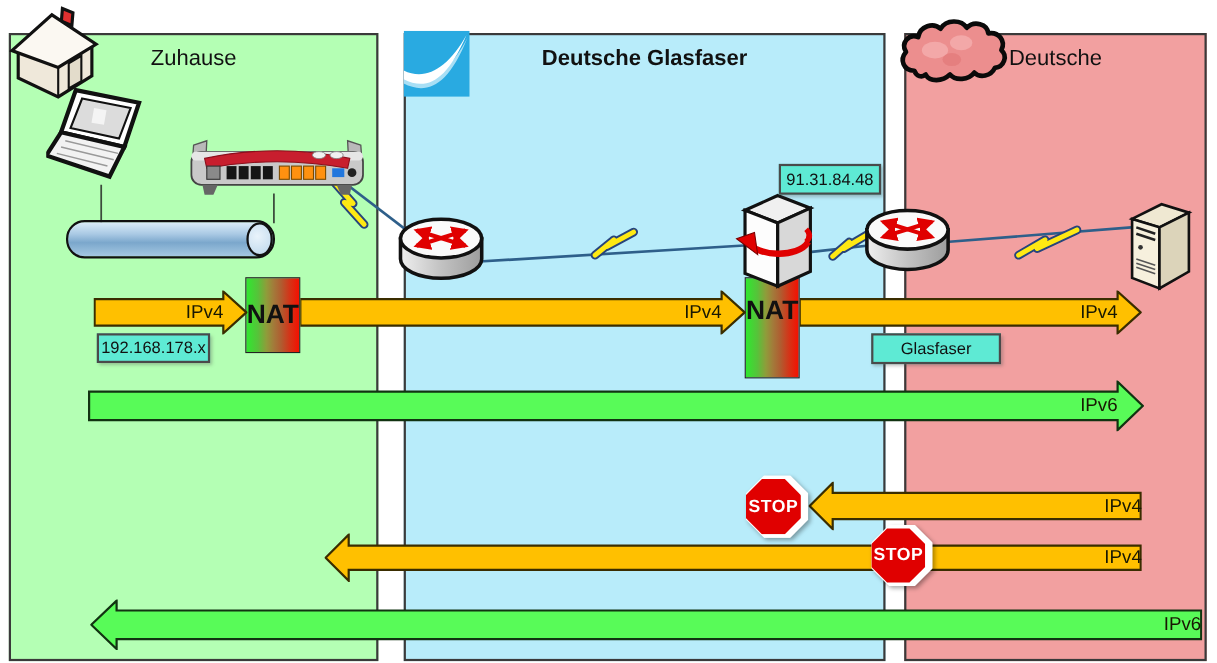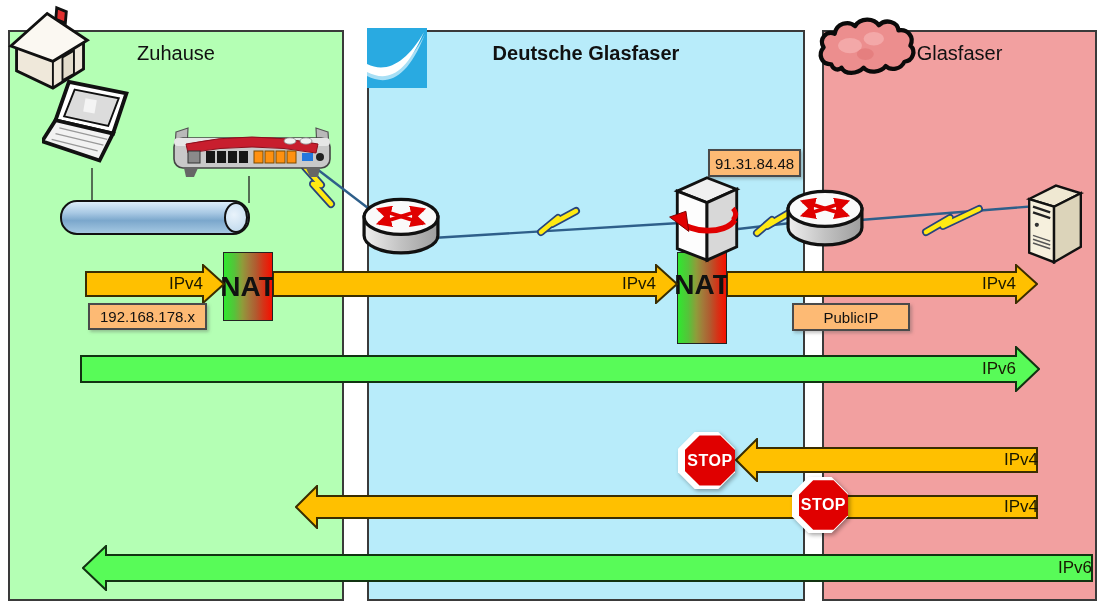--- a/index.html
+++ b/index.html
@@ -1,35 +1,35 @@
 <!DOCTYPE html>
 <html><head>
 <meta charset="utf-8">
 <style>
   html,body{margin:0;padding:0;background:#fff;}
   #canvas{position:relative;width:1106px;height:603px;background:#ffffff;overflow:hidden;
           font-family:"Liberation Sans", sans-serif;border-radius:14px;}
   .panel{position:absolute;box-sizing:border-box;border:2px solid #3a3a3a;z-index:1;}
   .panel-title{position:absolute;top:10px;left:0;right:0;text-align:center;
                font-size:20px;color:#111;z-index:2;}
-  .labelbox{position:absolute;box-sizing:border-box;background:#fdba74;border:2px solid #4a4a4a;
+  .labelbox{position:absolute;box-sizing:border-box;background:#5eead4;border:2px solid #4a4a4a;
             display:flex;align-items:center;justify-content:center;font-size:15px;color:#111;
             z-index:6;box-shadow:2px 2px 3px rgba(80,80,80,.35);text-align:center;}
   .natbox{position:absolute;box-sizing:border-box;border:1.5px solid #222;z-index:3;
           background:linear-gradient(90deg,#2fe82f 0%,#57c23a 22%,#8f9c3a 38%,#a3793a 52%,#b05c30 66%,#d43418 82%,#f51000 100%);
-          display:flex;justify-content:center;color:#111;font-size:28px;font-weight:600;}
+          display:flex;justify-content:center;color:#111;font-size:24px;font-weight:600;}
   .arrow{position:absolute;z-index:5;}
   .arrow svg{display:block;}
   .ipv4poly{fill:#ffc000;stroke:#3a2d00;stroke-width:2;}
   .ipv6poly{fill:#58fb58;stroke:#113311;stroke-width:2;}
   .arrow-label{position:absolute;text-align:right;font-size:17px;color:#181802;}
   .stopsign{position:absolute;z-index:7;filter:drop-shadow(2px 2px 2px rgba(0,0,0,.35));}
   .stop-outer{width:100%;height:100%;background:#fff;
     clip-path:polygon(29.3% 0,70.7% 0,100% 29.3%,100% 70.7%,70.7% 100%,29.3% 100%,0 70.7%,0 29.3%);
-    display:flex;align-items:center;justify-content:flex-end;}
+    display:flex;align-items:center;justify-content:flex-start;}
   .stop-inner{width:88%;height:88%;background:#e00000;
     clip-path:polygon(29.3% 0,70.7% 0,100% 29.3%,100% 70.7%,70.7% 100%,29.3% 100%,0 70.7%,0 29.3%);
     display:flex;align-items:center;justify-content:center;
     color:#fff;font-weight:bold;font-size:16px;letter-spacing:.5px;}
   .icon{position:absolute;z-index:4;}
   .tube{position:absolute;z-index:3;box-sizing:border-box;
         background:linear-gradient(180deg,#dcedf9 0%,#a9c9e4 35%,#7ba7cc 60%,#a5c8e2 100%);
         border:2.5px solid #111;border-radius:17px;}
   .tube-end{position:absolute;box-sizing:border-box;border:2.5px solid #111;border-radius:50%;
             background:radial-gradient(circle at 40% 40%, #e9f3fb, #bcd7ec);}
@@ -40,21 +40,21 @@
 
 <div id="canvas">
 
   <div class="panel" style="left:8px;top:30px;width:336px;height:571px;background:#b4ffb4;">
     <div class="panel-title">Zuhause</div>
   </div>
   <div class="panel" style="left:367px;top:30px;width:438px;height:571px;background:#b8ecfa;font-weight:bold;">
     <div class="panel-title">Deutsche Glasfaser</div>
   </div>
   <div class="panel" style="left:822px;top:30px;width:275px;height:571px;background:#f2a0a0;">
-    <div class="panel-title">Glasfaser</div>
+    <div class="panel-title">Deutsche</div>
   </div>
 
   <svg id="lines" width="1106" height="603">
 
     <line x1="92" y1="168" x2="92" y2="203" stroke="#3c4a3c" stroke-width="1.6"></line>
     <line x1="249" y1="176" x2="249" y2="203" stroke="#3c4a3c" stroke-width="1.6"></line>
 
     <line x1="296" y1="153" x2="398" y2="231" stroke="#2e5f8a" stroke-width="2.4"></line>
 
     <line x1="432" y1="238" x2="680" y2="223" stroke="#2e5f8a" stroke-width="2.4"></line>
@@ -235,28 +235,28 @@
     <div class="arrow-label" style="left:22px;width:721px;top:12px;">IPv4</div>
   </div>
 
   <div class="arrow" style="left:82px;top:545px;">
     <svg width="1011" height="46">
         <polygon class="ipv6poly" points="1010,10 24,10 24,1 1,23 24,45 24,36 1010,36"></polygon>
       </svg>
     <div class="arrow-label" style="left:24px;width:986px;top:13px;">IPv6</div>
   </div>
 
-  <div class="labelbox" style="left:88px;top:303px;width:119px;height:27px;">
+  <div class="labelbox" style="left:88px;top:303px;width:103px;height:27px;">
     <span>192.168.178.x</span>
   </div>
   <div class="labelbox" style="left:708px;top:149px;width:93px;height:28px;">
     <span>91.31.84.48</span>
   </div>
   <div class="labelbox" style="left:792px;top:303px;width:118px;height:28px;">
-    <span>PublicIP</span>
+    <span>Glasfaser</span>
   </div>
 
   <div class="stopsign" style="left:678px;top:432px;width:57px;height:57px;">
     <div class="stop-outer">
         <div class="stop-inner">
       <span>STOP</span>
     </div>
       </div>
   </div>
   <div class="stopsign" style="left:792px;top:477px;width:56px;height:56px;">

